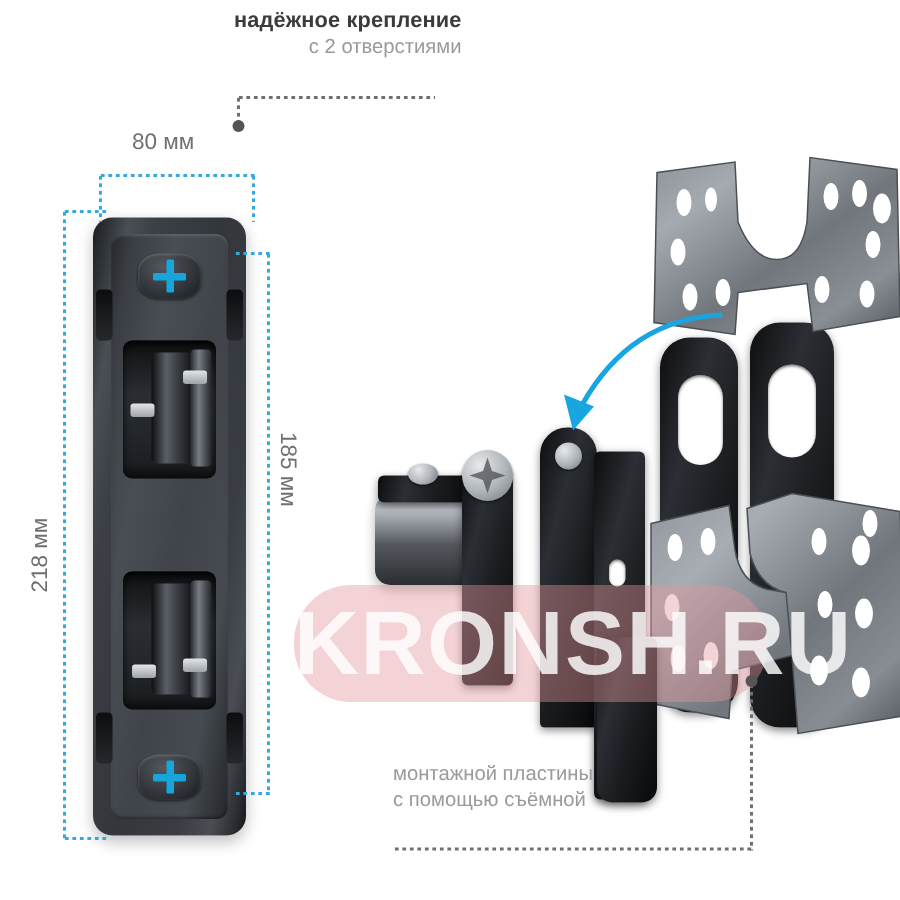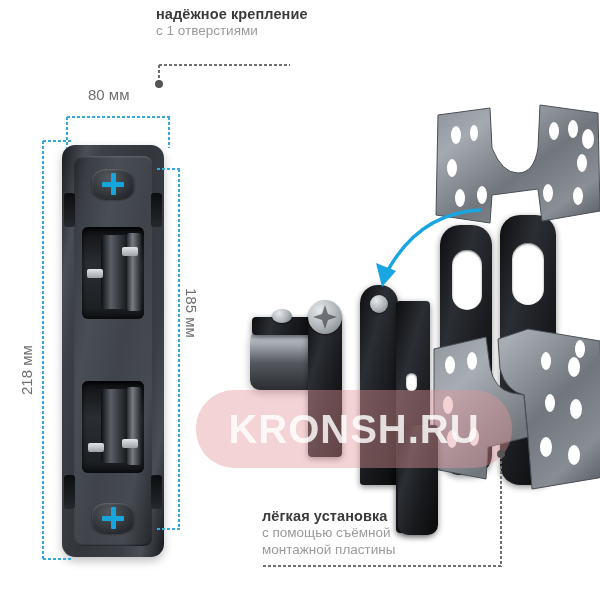--- a/index.html
+++ b/index.html
@@ -27,21 +27,21 @@
     line-height: 17px;
     white-space: nowrap;
   }
   .callout .sub {
     font-size: 13.5px;
     font-weight: normal;
     color: #9a9a9a;
     line-height: 16.5px;
     white-space: nowrap;
   }
-  #callout-top { left: 156px; top: 6px; }
+  #callout-top { left: 156px; top: 6px; text-align: right; }
   #callout-bottom { left: 262px; top: 508px; }
 
   
   .dot-h-grey {
     position: absolute; height: 2px;
     background-image: radial-gradient(circle, #6f6f6f 45%, rgba(0,0,0,0) 46%);
     background-size: 5px 2px;
     background-repeat: repeat-x;
   }
   .dot-v-grey {
@@ -206,21 +206,21 @@
     width: 316px; height: 78px;
     border-radius: 38px;
     background: rgba(226,150,155,.42);
   }
   #watermark-text {
     position: absolute;
     left: 196px; top: 392px;
     width: 316px; height: 74px;
     line-height: 74px;
     text-align: center;
-    font-size: 40px;
+    font-size: 60px;
     font-weight: bold;
     letter-spacing: 1px;
     color: rgba(255,255,255,.82);
     font-family: "Liberation Sans", "DejaVu Sans", sans-serif;
     white-space: nowrap;
   }
 </style>
 </head>
 <body>
 
@@ -362,22 +362,21 @@
   <div class="dot-h-grey" style="left:158px; top:64px; width:132px;"></div>
   <div class="dot-v-grey" style="left:158px; top:64px; height:20px;"></div>
   <div class="leader-dot" style="left:155px; top:80px;"></div>
 
   <div class="dot-h-grey" style="left:262px; top:565px; width:240px;"></div>
   <div class="dot-v-grey" style="left:500px; top:455px; height:112px;"></div>
   <div class="leader-dot" style="left:497px; top:450px;"></div>
 
   <div class="callout" id="callout-top">
     <div class="title">надёжное крепление</div>
-    <div class="sub">с 1 отверстиями</div>
+    <div class="sub">с 2 отверстиями</div>
   </div>
 
   <div class="callout" id="callout-bottom">
-    <div class="title">лёгкая установка</div>
+    <div class="sub">монтажной пластины</div>
     <div class="sub">с помощью съёмной</div>
-    <div class="sub">монтажной пластины</div>
   </div>
 
 </div>
 
 </body></html>

